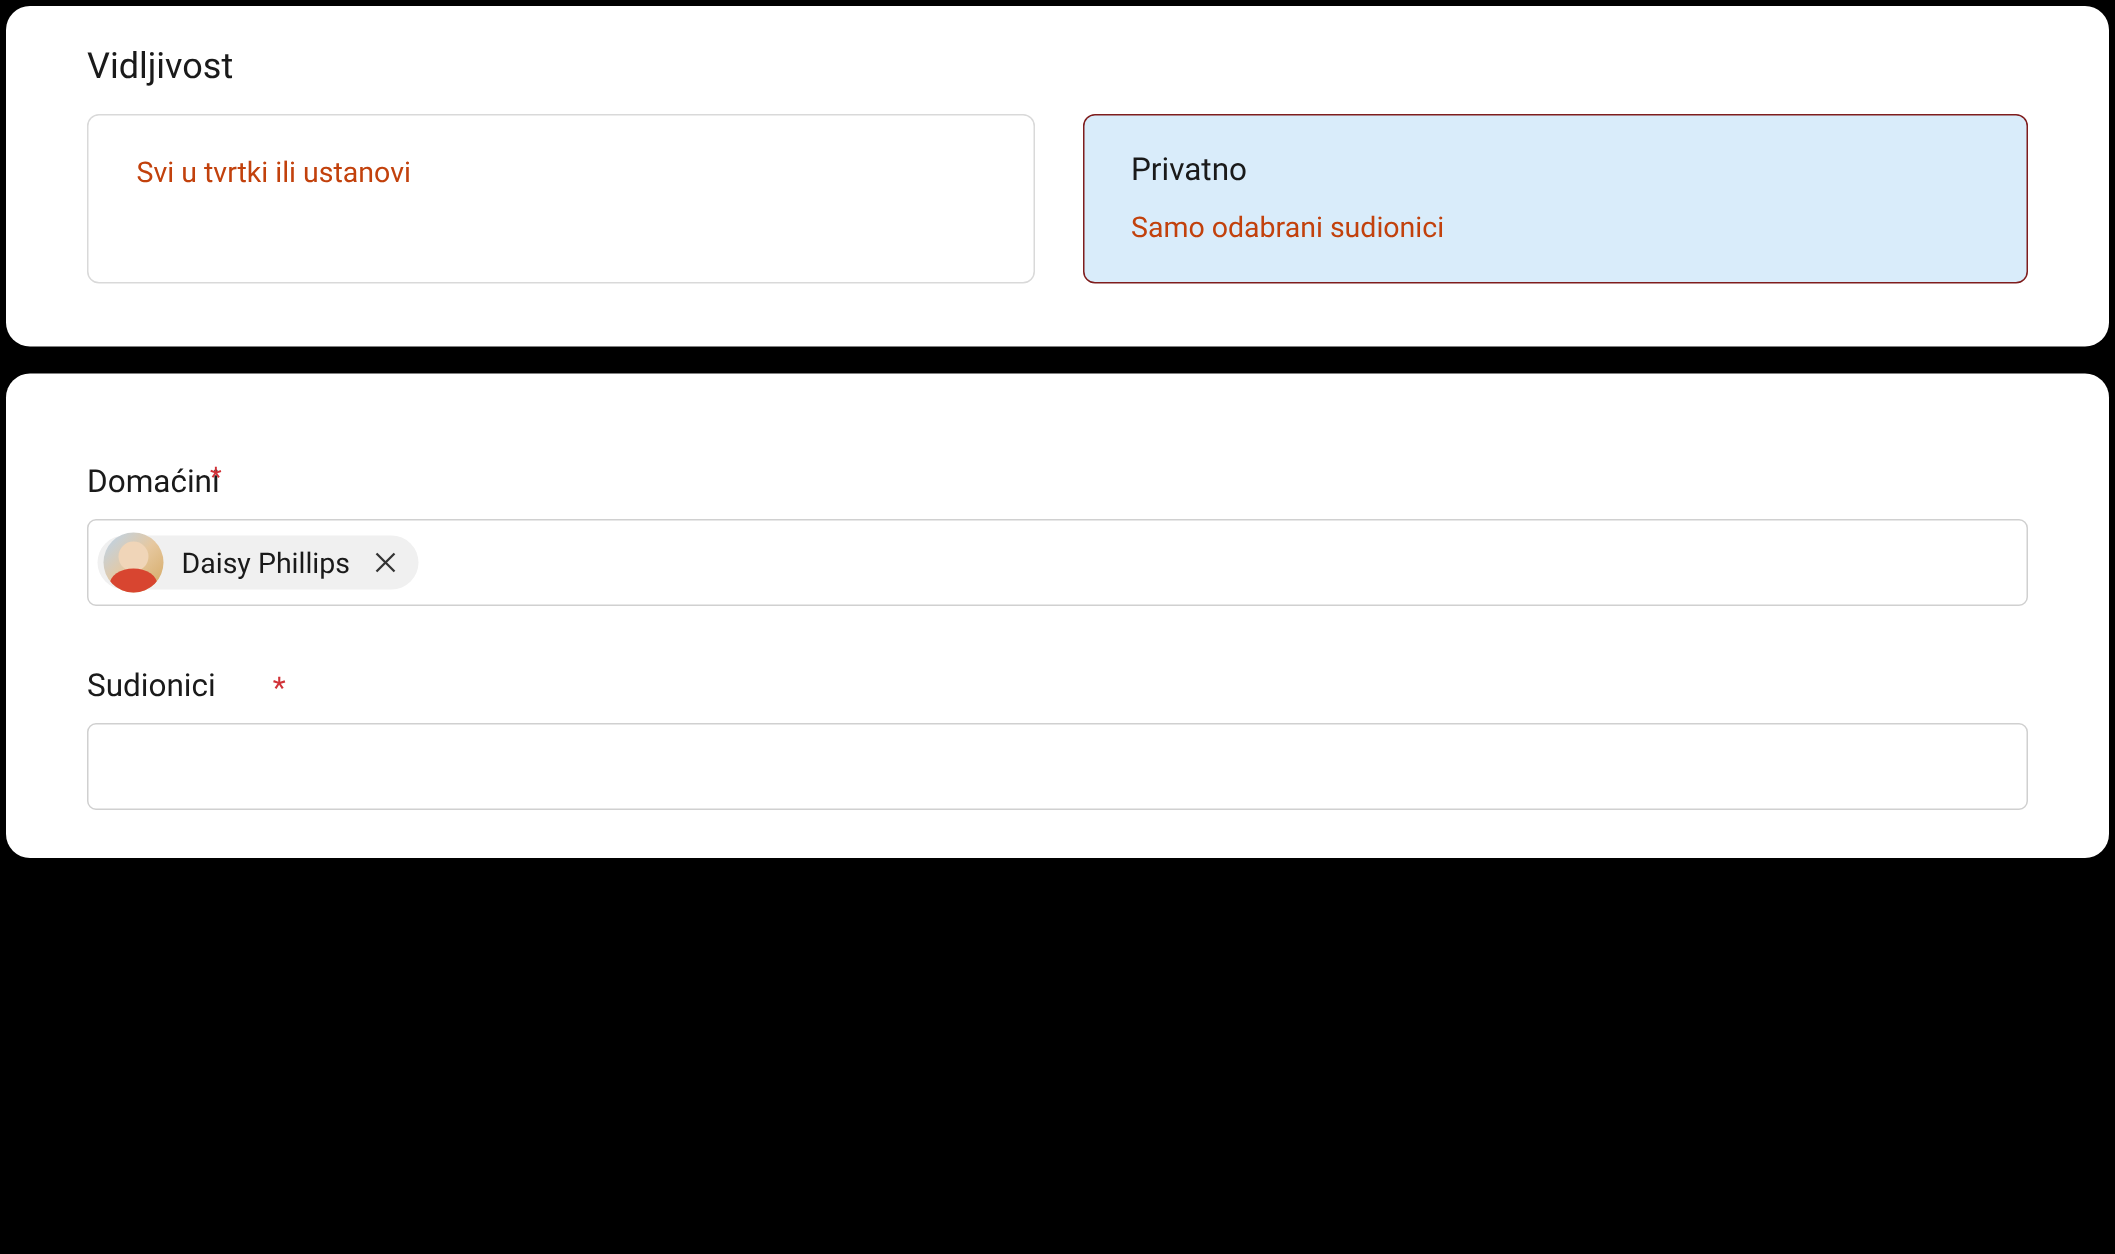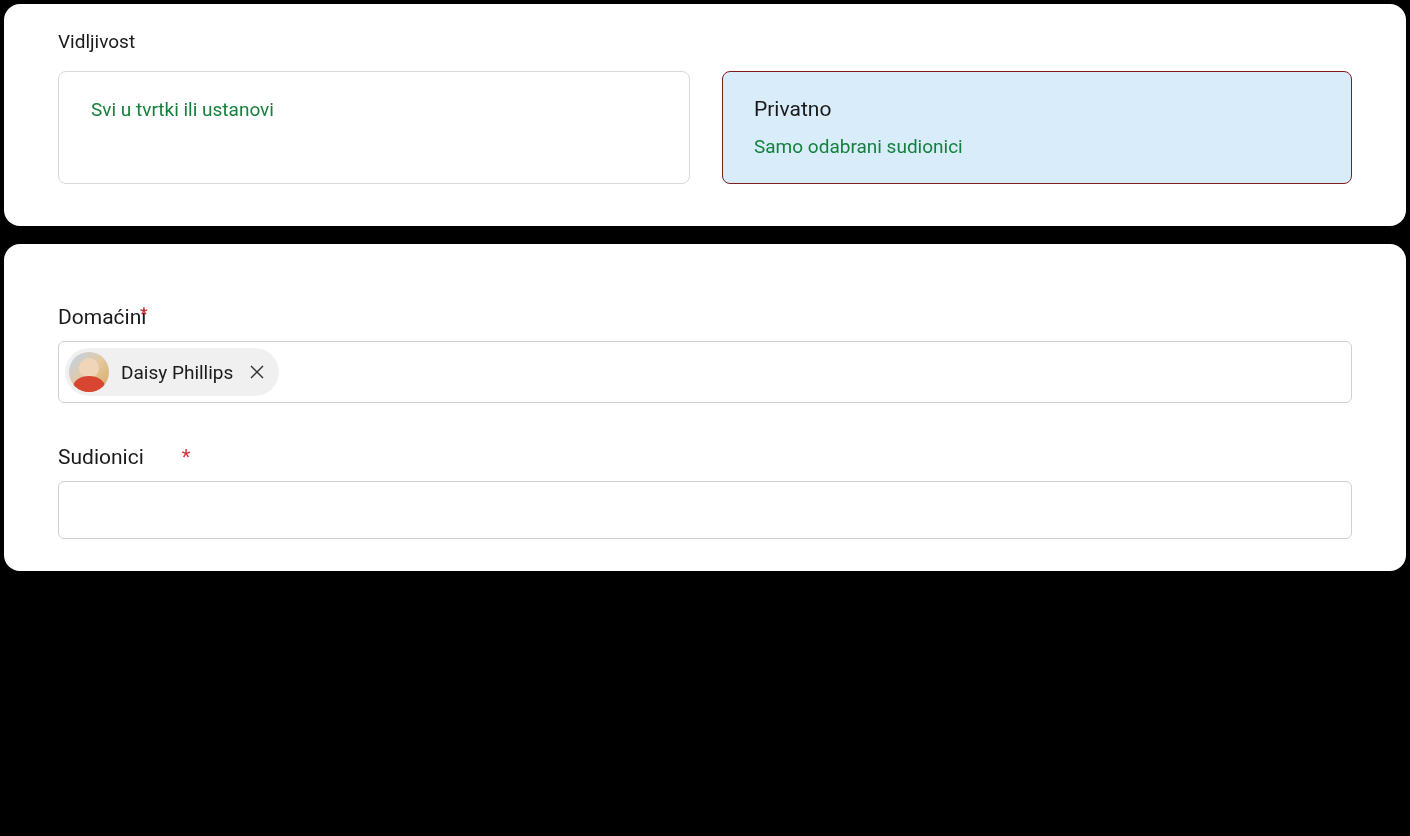--- a/index.html
+++ b/index.html
@@ -23,21 +23,21 @@
     .panel-visibility {
       padding-top: 26px;
       padding-bottom: 42px;
       margin-bottom: 18px;
     }
     .panel-participants {
       padding-top: 61px;
       padding-bottom: 32px;
     }
     .section-label {
-      font-size: 19px;
+      font-size: 24px;
       color: #1a1a1a;
       font-weight: 400;
       margin-bottom: 18px;
       display: flex;
       align-items: center;
     }
     .sudionici-asterisk {
       color: #d13238;
       margin-left: 38px;
       font-size: 20px;
@@ -61,21 +61,21 @@
       padding: 25px 31px;
     }
     .option-title {
       font-size: 21px;
       color: #1a1a1a;
       font-weight: 400;
       margin-bottom: 14px;
     }
     .option-desc {
       font-size: 19px;
-      color: #15803d;
+      color: #c2410c;
       font-weight: 400;
     }
     .field-group {
       margin-bottom: 42px;
     }
     .field-group:last-child {
       margin-bottom: 0;
       text-align: right;
     }
     .field-label {
@@ -108,21 +108,21 @@
       align-items: center;
       flex-wrap: wrap;
       gap: 6px;
     }
     .chip {
       display: inline-flex;
       align-items: center;
       background: #f0f0f0;
       border-radius: 28px;
       padding: 4px 12px 4px 4px;
-      height: 48px;
+      height: 36px;
     }
     .chip-avatar {
       width: 40px;
       height: 40px;
       border-radius: 50%;
       margin-right: 12px;
       flex-shrink: 0;
       background: linear-gradient(135deg, #b8d4f0 0%, #e6c8a0 50%, #d4a860 100%);
       position: relative;
       overflow: hidden;

